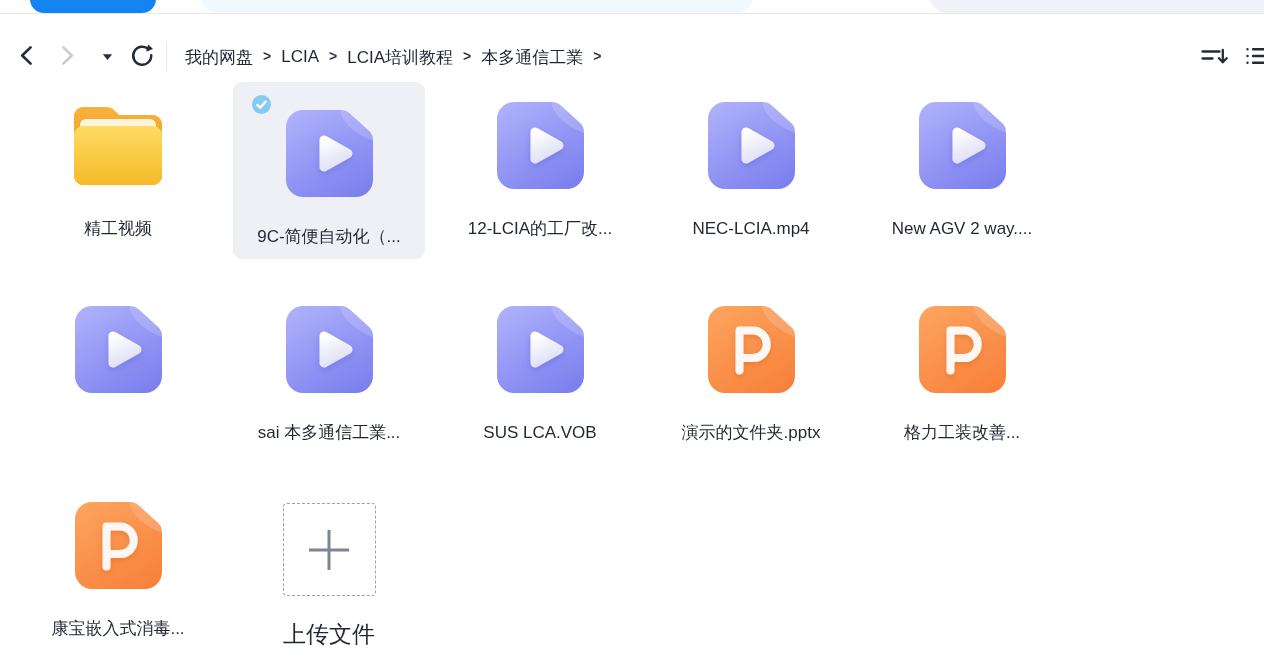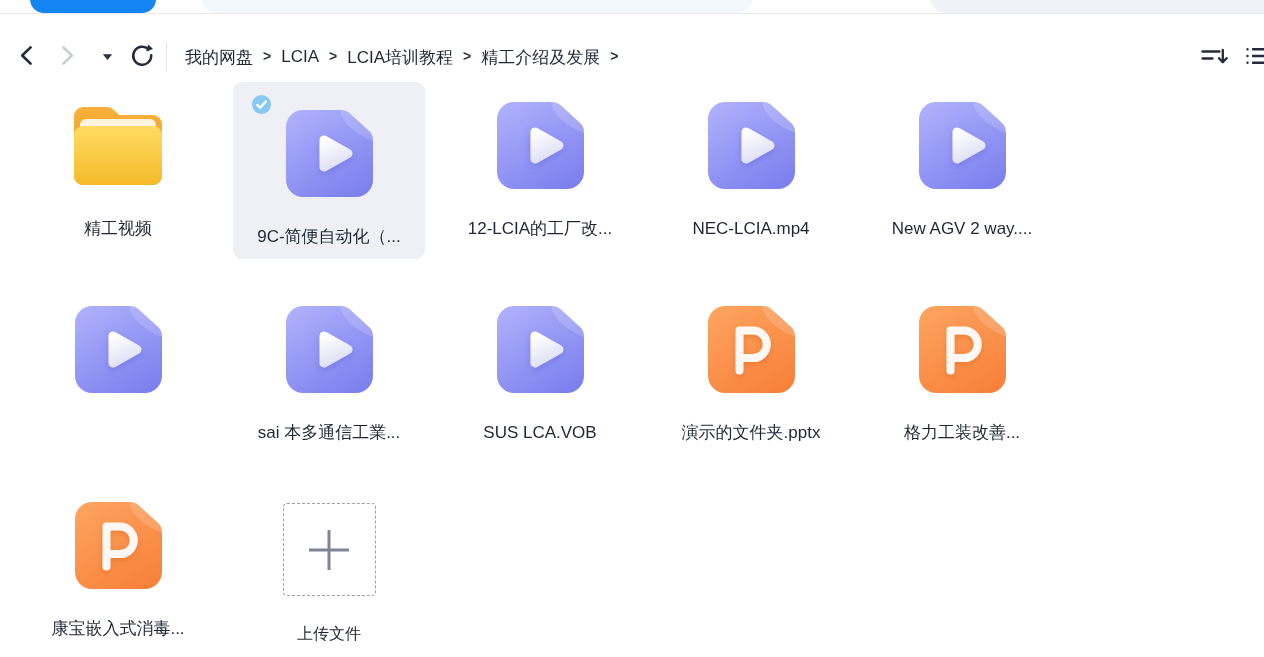--- a/index.html
+++ b/index.html
@@ -42,21 +42,21 @@
     margin-top:28px;max-width:186px;padding:0 4px;font-size:17px;line-height:24px;
     color:#1f2634;text-align:center;white-space:nowrap;overflow:hidden;
   }
   
   .upload-tile{position:relative;width:192px;height:172px;display:flex;flex-direction:column;align-items:center;cursor:pointer;}
   .upload-box{
     margin-top:29px;width:93px;height:93px;box-sizing:border-box;
     border:1.6px dashed #9aa0ac;border-radius:4px;
     display:flex;align-items:center;justify-content:center;line-height:0;background:#ffffff;
   }
-  .upload-tile .label{margin-top:26px;font-size:16px;line-height:24px;color:#1f2634;white-space:nowrap;}
+  .upload-tile .label{margin-top:26px;font-size:23px;line-height:24px;color:#1f2634;white-space:nowrap;}
 </style>
 </head>
 <body>
 
 <div class="topbar">
   <div class="pill-blue"></div>
   <div class="pill-search"></div>
   <div class="pill-right"></div>
   <div class="topbar-divider"></div>
 </div>
@@ -92,21 +92,21 @@
     </span>
   </button>
   <div class="v-divider"></div>
   <div class="breadcrumb">
       <span class="crumb">我的网盘</span>
       <span class="sep">&gt;</span>
       <span class="crumb">LCIA</span>
       <span class="sep">&gt;</span>
       <span class="crumb">LCIA培训教程</span>
       <span class="sep">&gt;</span>
-      <span class="crumb">精工介绍及发展</span>
+      <span class="crumb">本多通信工業</span>
       <span class="sep">&gt;</span>
     </div>
   <button class="nav-btn btn-sort">
     <span>
       <svg width="27" height="22" viewBox="0 0 27 22">
         <path d="M1.5,5.5 H18.5 M1.5,12.5 H11.5" stroke="#232a39" stroke-width="2.3" stroke-linecap="round"></path>
         <path d="M21.8,4 V15.5" stroke="#232a39" stroke-width="2.3" stroke-linecap="round"></path>
         <path d="M18,12.2 L21.8,16.2 L25.6,12.2" stroke="#232a39" stroke-width="2.3" fill="none" stroke-linecap="round" stroke-linejoin="round"></path>
       </svg>
     </span>

